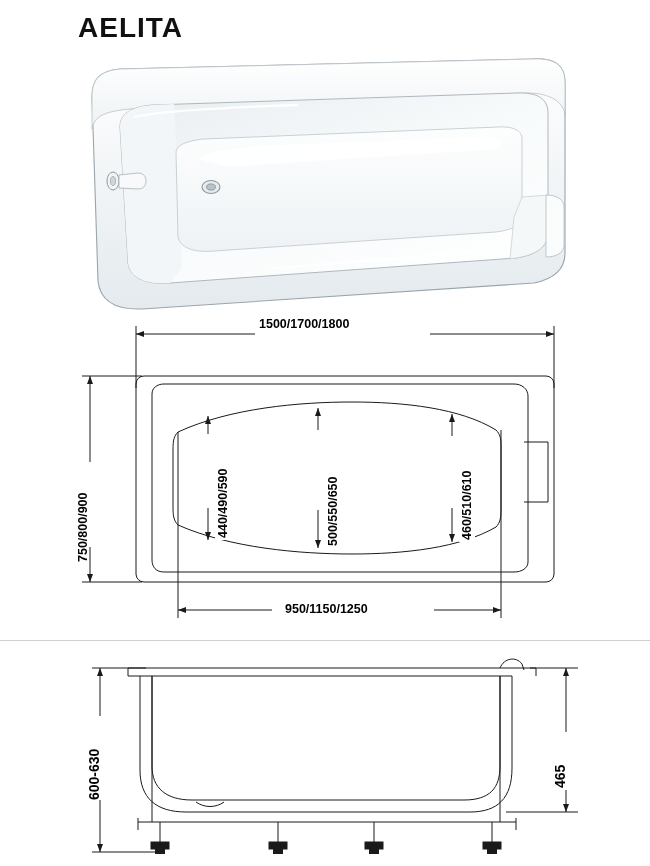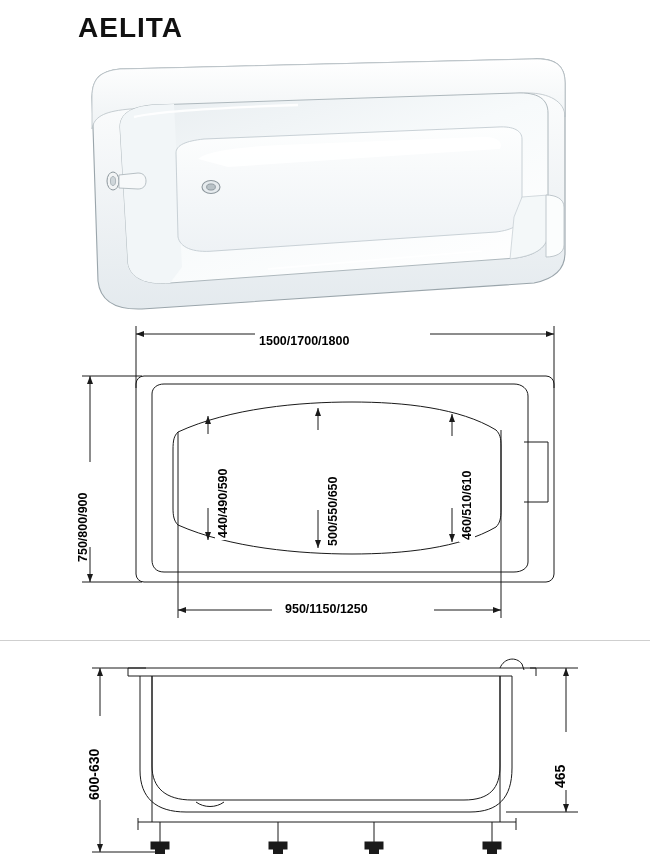--- a/index.html
+++ b/index.html
@@ -181,21 +181,21 @@
         <path d="M 318,236 l -3,-8 l 6,0 z" fill="#1a1a1a" stroke="none"></path>
 
         <line x1="452" y1="102" x2="452" y2="124"></line>
         <line x1="452" y1="196" x2="452" y2="230"></line>
         <path d="M 452,102 l -3,8 l 6,0 z" fill="#1a1a1a" stroke="none"></path>
         <path d="M 452,230 l -3,-8 l 6,0 z" fill="#1a1a1a" stroke="none"></path>
       </g>
     </svg>
 
     
-    <div class="lbl" style="left:259px; top:22px;">1500/1700/1800</div>
+    <div class="lbl" style="left:259px; top:5px;">1500/1700/1800</div>
 
     <div class="lbl vert" style="left:76px; top:250px;">750/800/900</div>
 
     <div class="lbl vert boxed" style="left:215px; top:228px;">440/490/590</div>
 
     <div class="lbl vert boxed" style="left:325px; top:236px;">500/550/650</div>
 
     <div class="lbl vert boxed" style="left:459px; top:230px;">460/510/610</div>
 
     <div class="lbl" style="left:277px; top:290px;margin-left:8px;">950/1150/1250</div>

